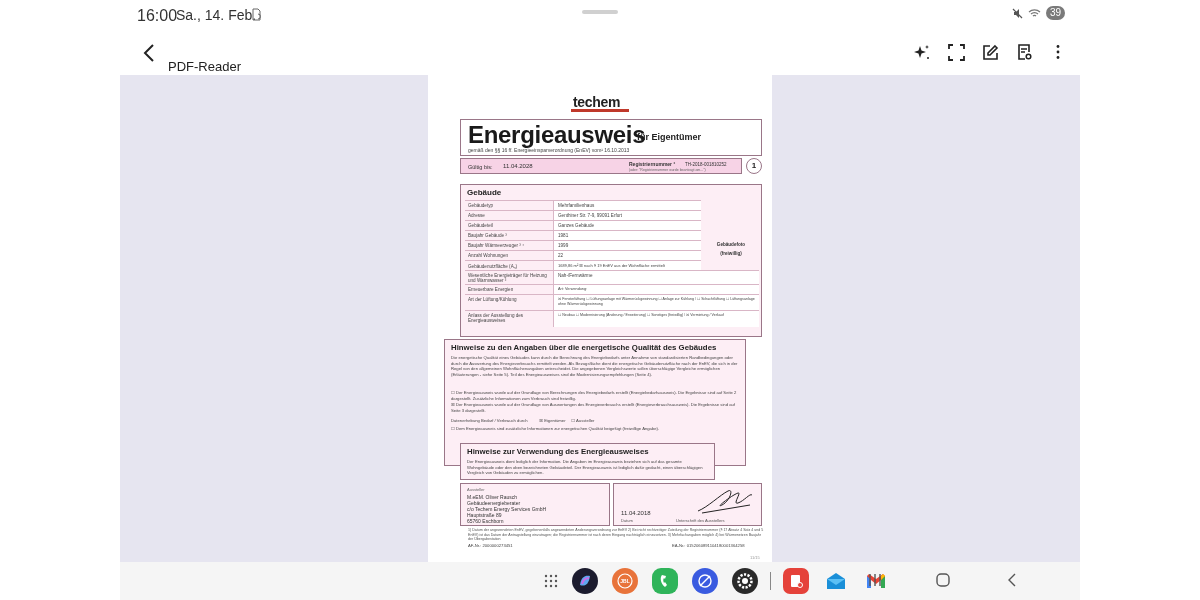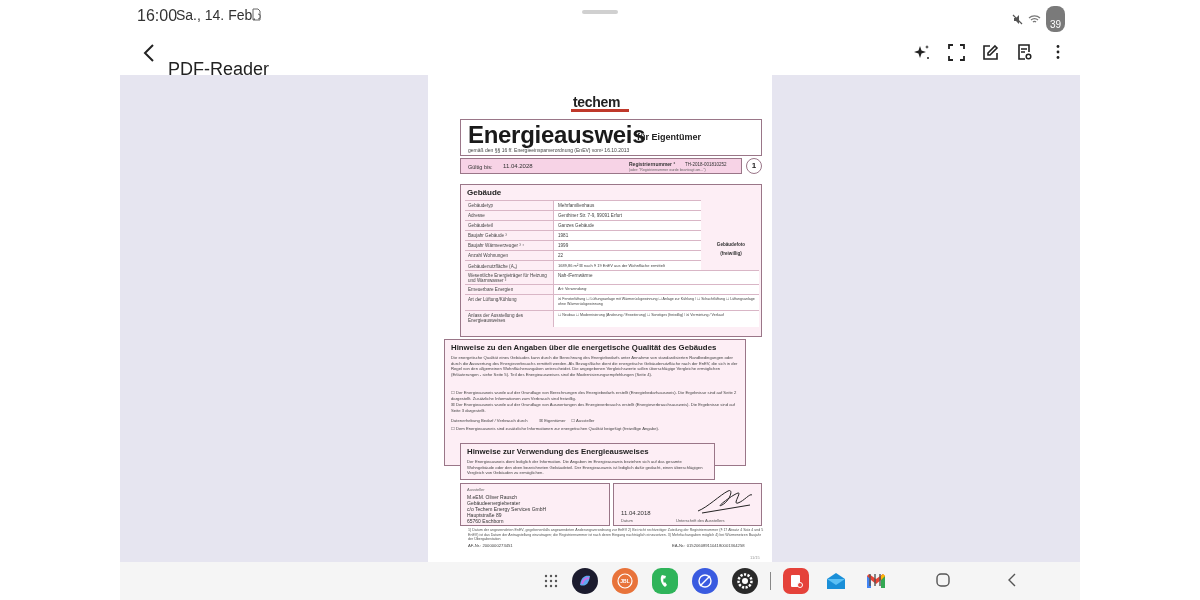--- a/index.html
+++ b/index.html
@@ -3,25 +3,25 @@
 <meta charset="utf-8">
 <style>
 *{box-sizing:border-box;margin:0;padding:0}
 html,body{width:1200px;height:600px;background:#fff;overflow:hidden;font-family:"Liberation Sans",sans-serif;color:#222}
 .statusbar{position:absolute;left:0;top:0;width:1200px;height:30px}
 .sb-time{position:absolute;left:137px;top:7px;font-size:16px;color:#333}
 .sb-date{position:absolute;left:176px;top:7px;font-size:14px;color:#333}
 .sb-notif{position:absolute;left:251px;top:8px;width:12px;height:13px}
 .handle{position:absolute;left:582px;top:10px;width:36px;height:4px;border-radius:2px;background:#d0d0d0}
 .sb-right{position:absolute;left:1012px;top:6px;display:flex;align-items:center;gap:5px}
-.battery{background:#7a7a7a;color:#fff;font-size:10px;border-radius:8px;padding:13px 4px;height:14px;line-height:12px}
+.battery{background:#7a7a7a;color:#fff;font-size:10px;border-radius:8px;padding:1px 4px;height:14px;line-height:12px}
 .appbar{position:absolute;left:0;top:30px;width:1200px;height:45px}
 .back{position:absolute;left:140px;top:12px;width:18px;height:22px;cursor:pointer}
 .title{position:absolute;left:168px;top:4px;font-size:20px;font-weight:bold;color:#111}
-.subtitle{position:absolute;left:168px;top:29px;font-size:18px;color:#222}
+.subtitle{position:absolute;left:168px;top:29px;font-size:13px;color:#222}
 .actions{position:absolute;left:912px;top:12px;display:flex;gap:14px;align-items:center}
 .act{width:20px;height:20px;display:flex;align-items:center;justify-content:center;cursor:pointer}
 .viewer{position:absolute;left:120px;top:75px;width:960px;height:487px;background:#e6e5f0}
 .page{position:absolute;left:308px;top:0;width:344px;height:487px;background:#fff;overflow:hidden}
 .logo{position:absolute;left:145px;top:19px;font-size:14px;font-weight:bold;color:#222;letter-spacing:-0.3px}
 .logo-u{position:absolute;left:143px;top:34px;width:58px;height:3px;background:#c0392b}
 .box{position:absolute;border:1.3px solid #9a7688;border-radius:0;background:#fdeef5}
 .hdr{left:32px;top:44px;width:302px;height:37px;background:#fff}
 .hdr .big{position:absolute;left:7px;top:1px;font-size:24px;font-weight:bold;color:#1a1a1a;letter-spacing:-0.3px}
 .hdr .fw{position:absolute;left:176px;top:12px;font-size:9px;font-weight:bold}

